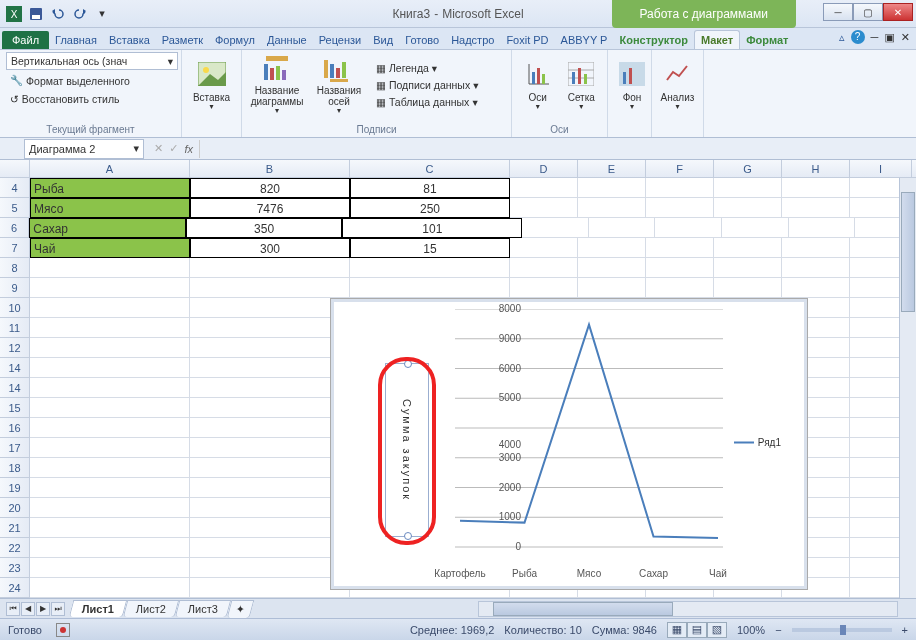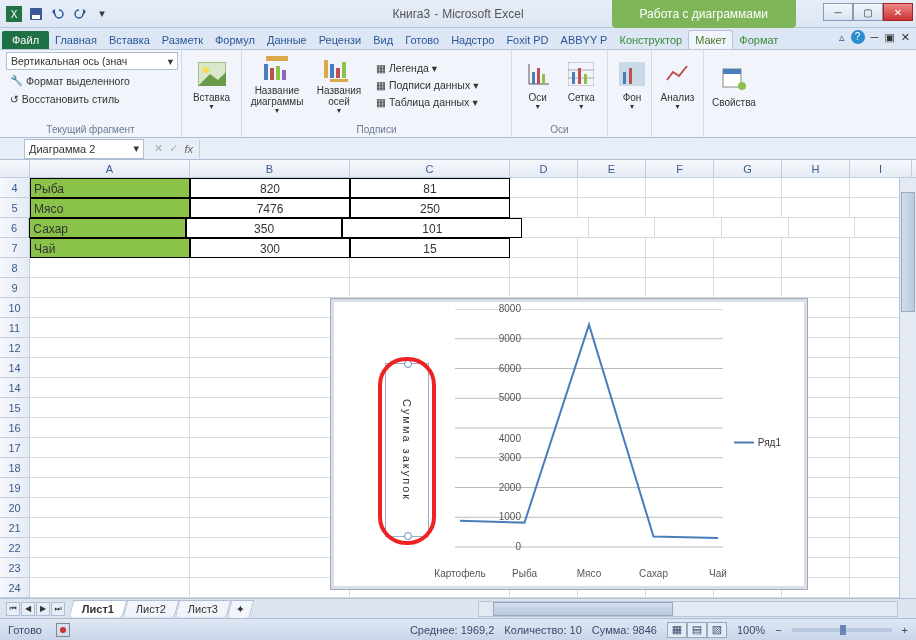--- a/index.html
+++ b/index.html
@@ -14,21 +14,21 @@
   .chart-tools { position: absolute; right: 120px; top: 0; height: 28px; background: #7db558; color: #fff; display: flex; align-items: center; padding: 0 28px; font-size: 12px; border-radius: 0 0 4px 4px; }
   .winctrl { position: absolute; right: 3px; top: 3px; display: flex; gap: 0; }
   .winbtn { width: 30px; height: 18px; border: 1px solid #8a9bb8; background: linear-gradient(#f5f8fc,#d8e2f0); display: flex; align-items: center; justify-content: center; font-size: 10px; }
   .winbtn.close { background: linear-gradient(#e88,#c33); color: #fff; border-color: #a22; }
   
   
   .ribbon-tabs { height: 22px; background: #dce6f4; display: flex; align-items: flex-end; border-bottom: 1px solid #b8c5d9; padding-left: 2px; position: relative; }
   .tab { padding: 3px 6px; font-size: 11px; color: #4a6; cursor: default; }
   .tab.file { background: #1e7145; color: #fff; border-radius: 2px 2px 0 0; padding: 3px 10px; }
   .tab.blue { color: #2b5797; }
-  .tab.green { color: #3c8a3c; }
+  .tab.green { color: #3c8a3c; font-weight: bold; }
   .tab.active { background: #f1f5fb; border: 1px solid #b8c5d9; border-bottom: none; border-radius: 3px 3px 0 0; color: #4a7a2a; }
   .ribbon-right { position: absolute; right: 6px; top: 2px; display: flex; gap: 6px; align-items: center; }
   
   
   .ribbon { height: 88px; background: #f1f5fb; border-bottom: 1px solid #b0bed4; display: flex; }
   .rgroup { border-right: 1px solid #d0dae8; padding: 2px 6px; display: flex; flex-direction: column; justify-content: space-between; }
   .rgroup-label { text-align: center; font-size: 10px; color: #6a7a92; padding-top: 2px; }
   .rgroup-body { display: flex; align-items: flex-start; gap: 4px; height: 70px; }
   .rbtn-large { display: flex; flex-direction: column; align-items: center; justify-content: center; width: 58px; height: 66px; padding: 2px; border-radius: 3px; font-size: 10px; text-align: center; line-height: 1.1; }
   .rbtn-icon { width: 32px; height: 32px; margin-bottom: 2px; display: flex; align-items: center; justify-content: center; }
@@ -284,35 +284,20 @@
             <svg width="26" height="24">
               <polyline points="2,18 8,10 14,14 22,4" fill="none" stroke="#c05050" stroke-width="2"></polyline>
             </svg>
           </div>
           <span>Анализ</span>
           <span style="font-size:8px">▾</span>
         </div>
       </div>
     <div class="rgroup-label"></div>
   </div>
-  <div class="rgroup" style="width:58px;border-right:none">
-    <div class="rgroup-body">
-        <div class="rbtn-large" style="width:52px">
-          <div class="rbtn-icon">
-            <svg width="26" height="24">
-              <rect x="2" y="2" width="18" height="18" fill="#fff" stroke="#888"></rect>
-              <rect x="2" y="2" width="18" height="5" fill="#4a7ebb"></rect>
-              <circle cx="21" cy="19" r="4" fill="#8bc34a"></circle>
-            </svg>
-          </div>
-          <span>Свойства</span>
-        </div>
-      </div>
-    <div class="rgroup-label"></div>
-  </div>
 </div>
 
 <div class="fbar">
   <div class="namebox">
       <span>Диаграмма 2</span>
       <span>▾</span>
     </div>
   <div class="fx-area">
     <span style="color:#aaa">✕</span>
     <span style="color:#aaa">✓</span>
@@ -605,21 +590,21 @@
             <line x1="0" x2="268" y1="29.75" y2="29.75" stroke="#bbb"></line>
             <line x1="0" x2="268" y1="0" y2="0" stroke="#bbb"></line>
             <polyline points="5,211.82 69.5,213.605 134,15.588999999999999 198.5,227.5875 263,229.075" fill="none" stroke="#4a7ebb" stroke-width="2"></polyline>
           </svg>
       </div>
       <div id="y-ticks">
           <div class="y-tick" style="top: 232px;">0</div>
           <div class="y-tick" style="top: 202.25px;">1000</div>
           <div class="y-tick" style="top: 172.5px;">2000</div>
           <div class="y-tick" style="top: 142.75px;">3000</div>
-          <div class="y-tick" style="top: 124px;">4000</div>
+          <div class="y-tick" style="top: 130px;">4000</div>
           <div class="y-tick" style="top: 83.25px;">5000</div>
           <div class="y-tick" style="top: 53.5px;">6000</div>
           <div class="y-tick" style="top: 23.75px;">9000</div>
           <div class="y-tick" style="top: -6px;">8000</div>
         </div>
       <div id="x-ticks">
           <div class="x-tick" style="left: 115px;">Картофель</div>
           <div class="x-tick" style="left: 179.5px;">Рыба</div>
           <div class="x-tick" style="left: 244px;">Мясо</div>
           <div class="x-tick" style="left: 308.5px;">Сахар</div>

